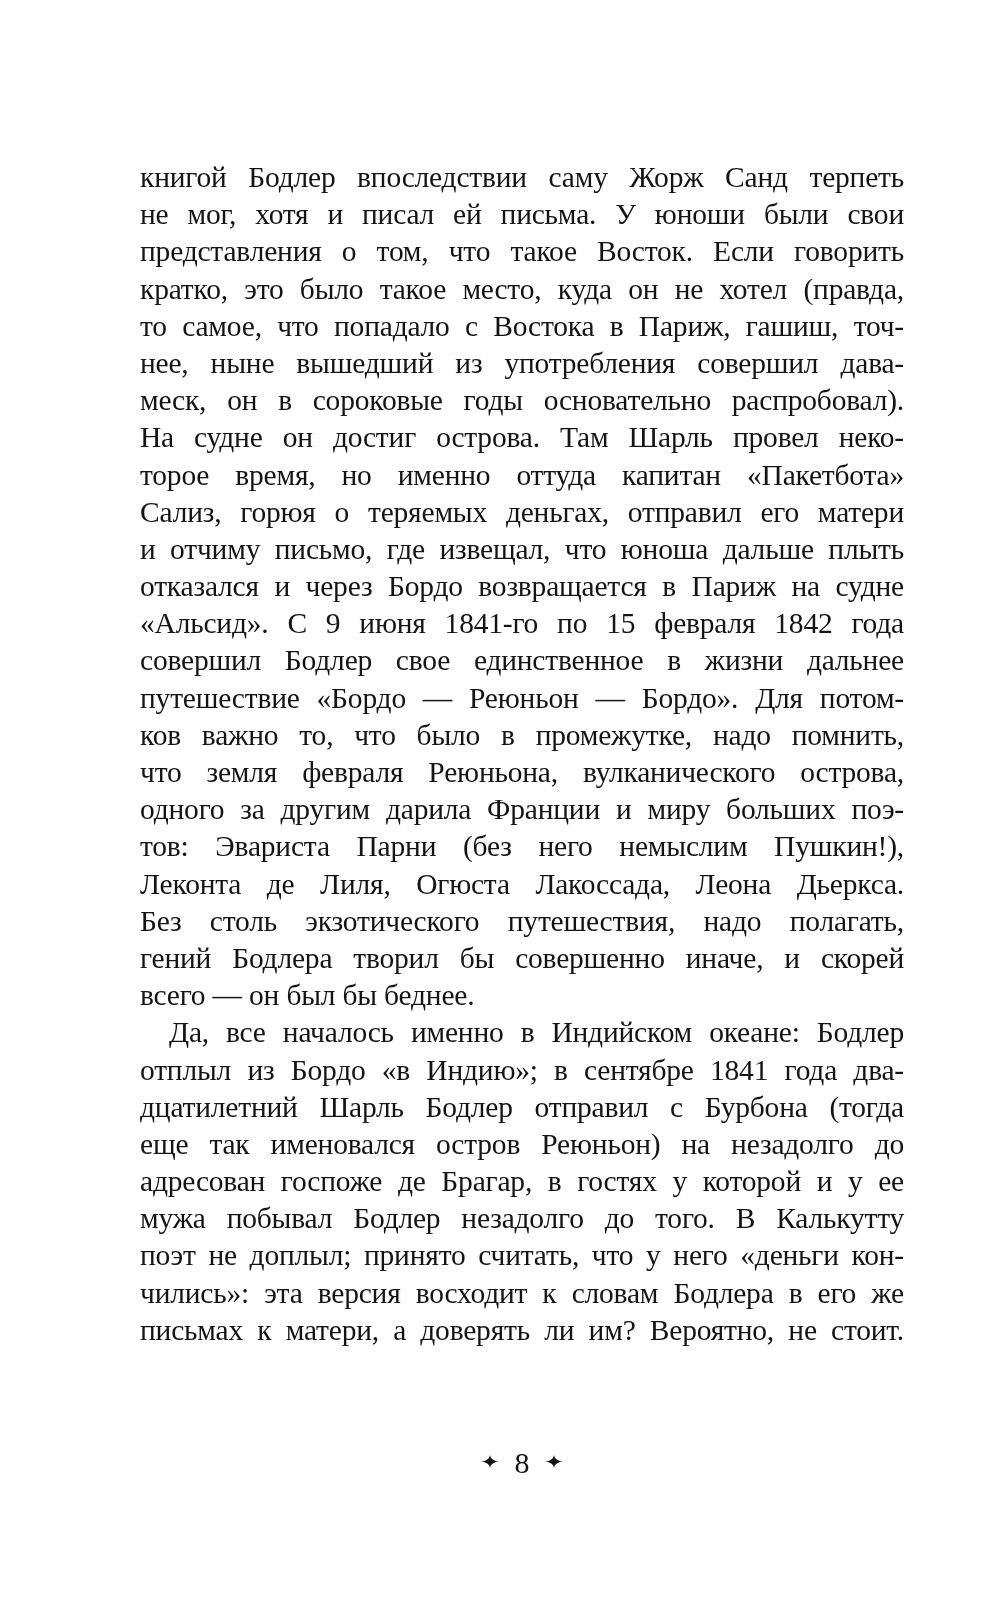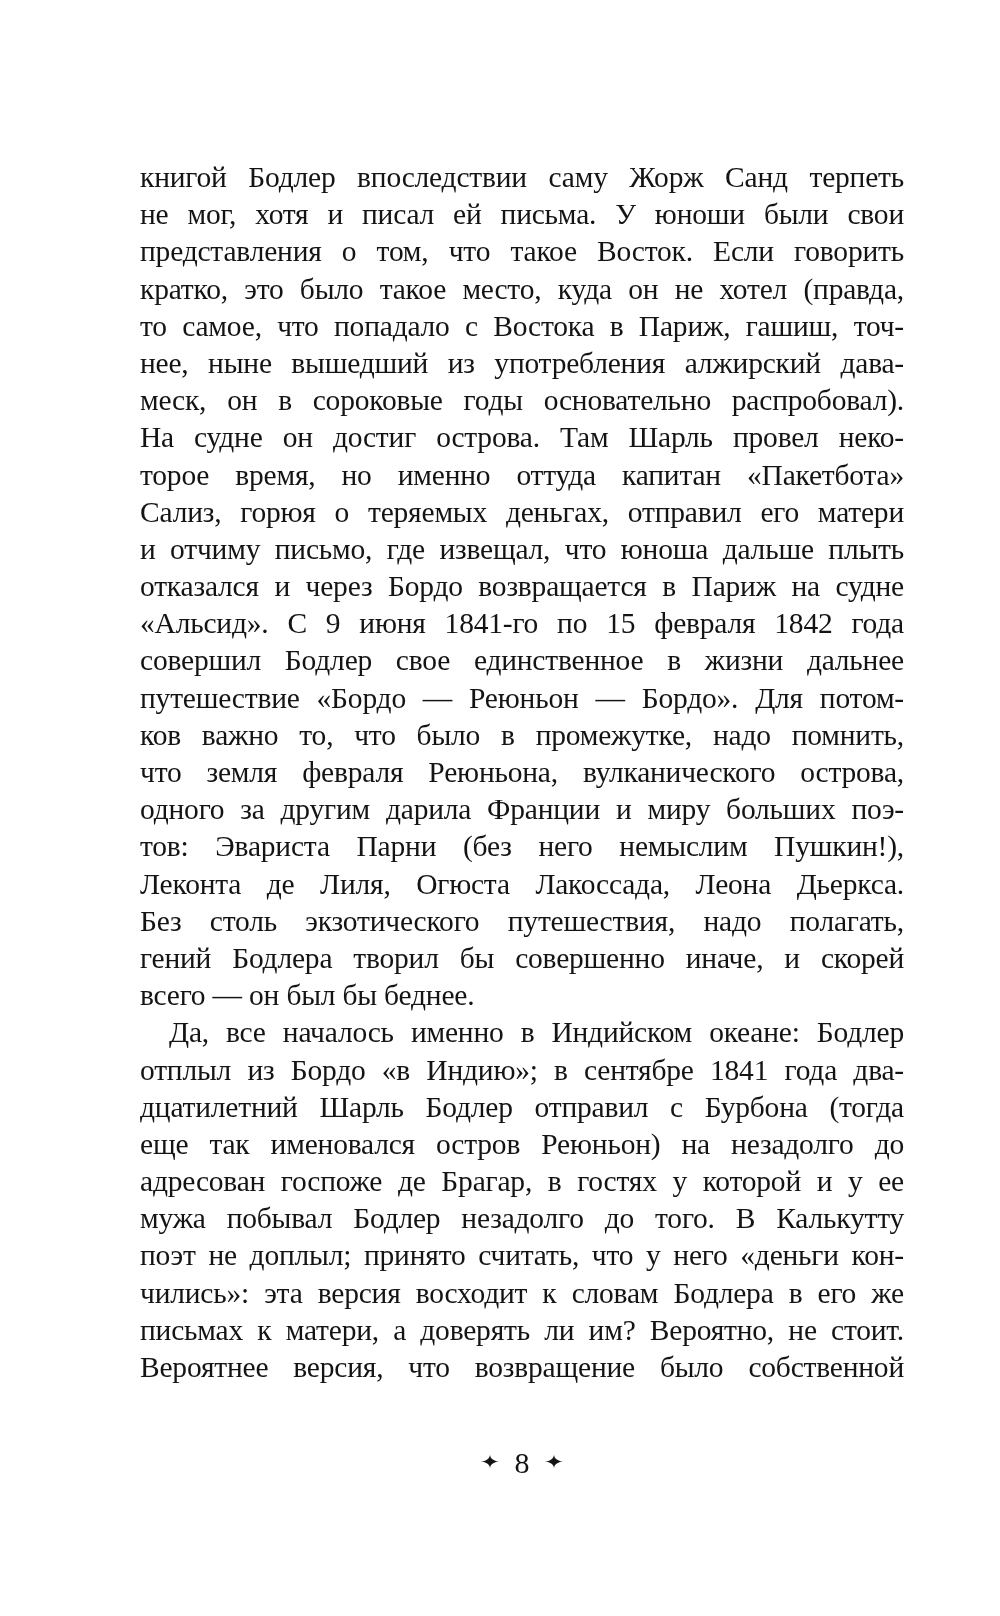--- a/index.html
+++ b/index.html
@@ -66,21 +66,21 @@
 <div class="page">
 
   <div class="text-block">
 
     <div class="paragraph">
       <div class="line">книгой Бодлер впоследствии саму Жорж Санд терпеть</div>
       <div class="line">не мог, хотя и писал ей письма. У юноши были свои</div>
       <div class="line">представления о том, что такое Восток. Если говорить</div>
       <div class="line">кратко, это было такое место, куда он не хотел (правда,</div>
       <div class="line">то самое, что попадало с Востока в Париж, гашиш, точ-</div>
-      <div class="line">нее, ныне вышедший из употребления алжирский дава-</div>
+      <div class="line">нее, ныне вышедший из употребления совершил дава-</div>
       <div class="line">меск, он в сороковые годы основательно распробовал).</div>
       <div class="line">На судне он достиг острова. Там Шарль провел неко-</div>
       <div class="line">торое время, но именно оттуда капитан «Пакетбота»</div>
       <div class="line">Сализ, горюя о теряемых деньгах, отправил его матери</div>
       <div class="line">и отчиму письмо, где извещал, что юноша дальше плыть</div>
       <div class="line">отказался и через Бордо возвращается в Париж на судне</div>
       <div class="line">«Альсид». С 9 июня 1841-го по 15 февраля 1842 года</div>
       <div class="line">совершил Бодлер свое единственное в жизни дальнее</div>
       <div class="line">путешествие «Бордо — Реюньон — Бордо». Для потом-</div>
       <div class="line">ков важно то, что было в промежутке, надо помнить,</div>
@@ -96,21 +96,20 @@
     <div class="paragraph">
       <div class="line indent">Да, все началось именно в Индийском океане: Бодлер</div>
       <div class="line">отплыл из Бордо «в Индию»; в сентябре 1841 года два-</div>
       <div class="line">дцатилетний Шарль Бодлер отправил с Бурбона (тогда</div>
       <div class="line">еще так именовался остров Реюньон) на незадолго до</div>
       <div class="line">адресован госпоже де Брагар, в гостях у которой и у ее</div>
       <div class="line">мужа побывал Бодлер незадолго до того. В Калькутту</div>
       <div class="line">поэт не доплыл; принято считать, что у него «деньги кон-</div>
       <div class="line">чились»: эта версия восходит к словам Бодлера в его же</div>
       <div class="line">письмах к матери, а доверять ли им? Вероятно, не стоит.</div>
-      <div class="line">Вероятнее версия, что возвращение было собственной</div>
     </div>
 
   </div>
 
   <div class="folio">
     <span class="ornament">✦</span>
     <span class="page-number">8</span>
     <span class="ornament">✦</span>
   </div>
 

